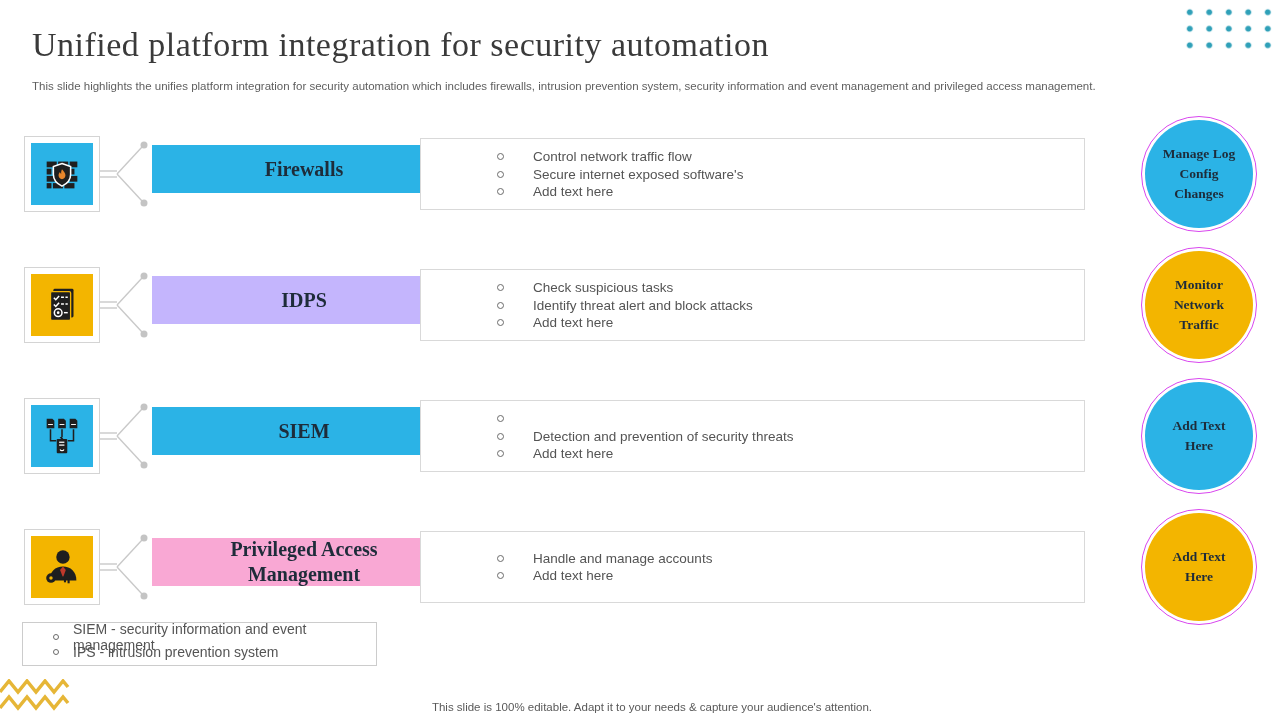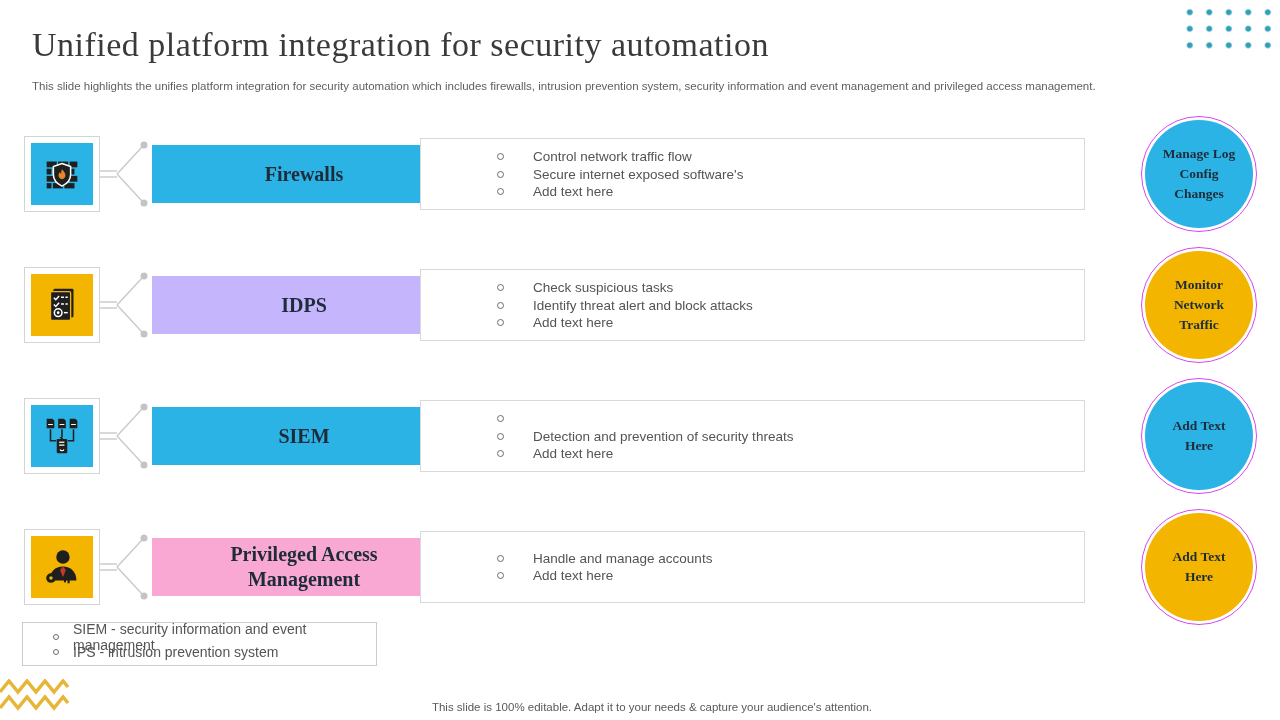--- a/index.html
+++ b/index.html
@@ -33,21 +33,21 @@
     border:1px solid #d4d4d4; background:#fff;
     display:flex; align-items:center; justify-content:center;
   }
   .icon-square {
     width:62px; height:62px; display:flex; align-items:center; justify-content:center;
   }
   .connector { position:absolute; left:100px; top:15px; }
   .connector line { stroke:#c9c9c9; stroke-width:1.4; }
   .connector circle { fill:#c4c4c4; }
   .bar {
-    position:absolute; left:152px; top:26px; width:304px; height:58px;
+    position:absolute; left:152px; top:26px; width:304px; height:48px;
     display:flex; align-items:center; justify-content:center; text-align:center;
     font-family:"Liberation Serif", serif; font-weight:bold; font-size:20px;
     color:#1e2c3a; line-height:1.25; padding:4px 30px;
   }
   .bullets-box {
     position:absolute; left:420px; top:19px; width:665px; height:72px;
     border:1px solid #d9d9d9; background:#fff;
     display:flex; flex-direction:column; justify-content:center; padding-left:76px;
   }
   .bullet-line { display:flex; align-items:center; height:17.5px;gap:16px; }

